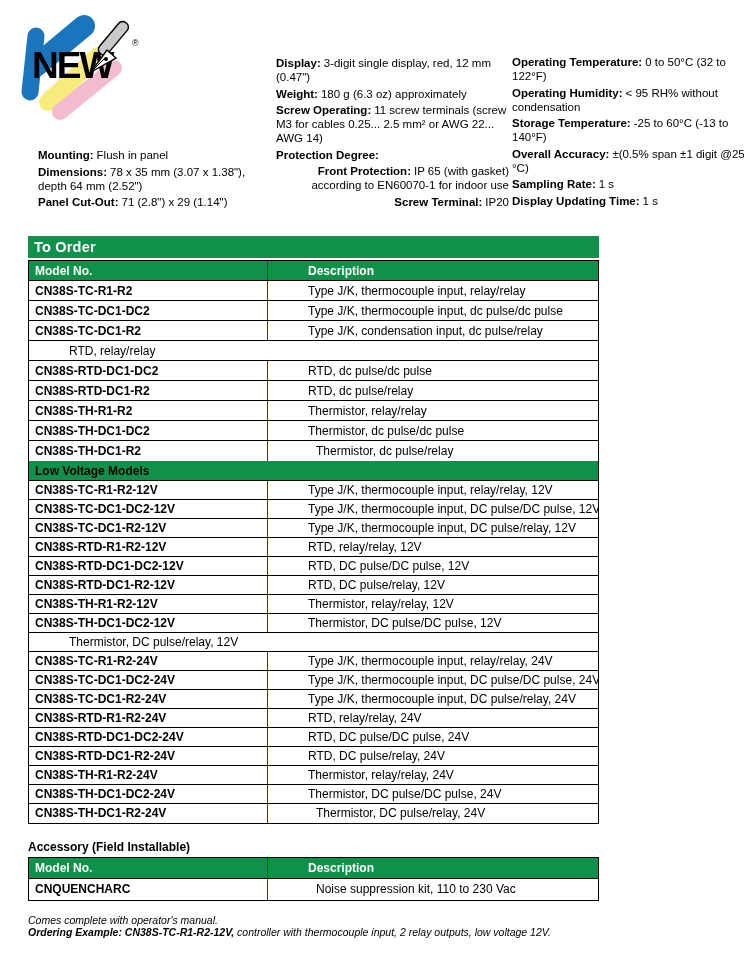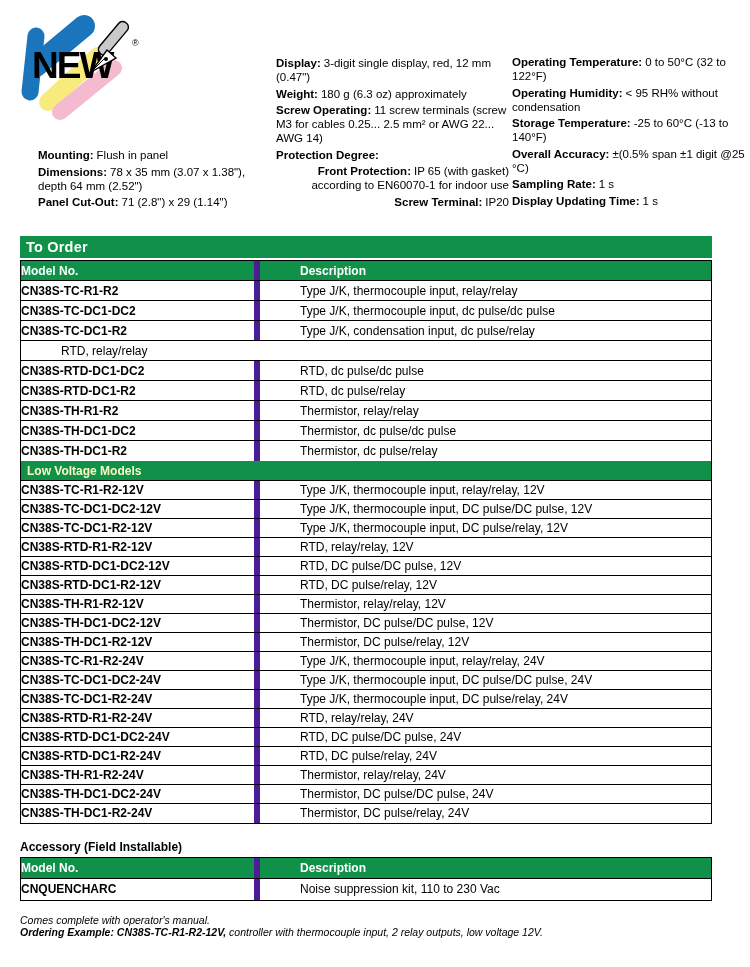--- a/index.html
+++ b/index.html
@@ -16,37 +16,37 @@
   .spec-middle { left:276px; top:56px;  width:233px; }
   .spec-right  { left:512px; top:55px;  width:235px; }
   .spec-line { margin-bottom:2.5px; }
   .spec-line .lbl { font-weight:bold; margin-right:3px; }
   .spec-line.indent { padding-left:10px;text-align:right; }
 
   
   .logo { position:absolute; left:6px; top:4px; width:150px; height:118px; }
 
   
-  .main-content { position:absolute; left:20px; top:236px; width:692px; }
+  .main-content { position:absolute; left:28px; top:236px; width:571px; }
   .title-bar {
     background:var(--green); color:#fff; font-weight:bold; font-size:14.5px;
     height:22px; line-height:22px; padding-left:6px; letter-spacing:.2px;
   }
   .data-table { border:1px solid #000; margin-top:2px; }
   .trow { display:flex; height:20px; line-height:20px; border-bottom:1px solid #000; font-size:12px; }
-  .trow:last-child { border-bottom:none; }
+  .trow:last-child { border-bottom:none;gap:8px; }
   .cell-model {
-    width:239px; flex:none; border-right:6px solid #4c1d95;
-    font-weight:bold; overflow:hidden; white-space:nowrap;
+    width:239px; flex:none; border-right:1px solid #4c1d95;
+    padding-left:6px; font-weight:bold; overflow:hidden; white-space:nowrap;
   }
   .cell-desc { flex:1; padding-left:8px; overflow:hidden; white-space:nowrap;margin-left:32px; }
   .header-row { background:var(--green); color:#fff; font-weight:bold; height:20px; line-height:20px; }
   .header-row .cell-model { font-weight:bold; }
   .section-bar {
-    background:var(--green); color:#fef9c3; font-weight:bold; font-size:12px;
+    background:var(--green); color:#000000; font-weight:bold; font-size:12px;
     height:20px; line-height:20px; padding-left:6px; border-bottom:1px solid #000;
   }
   .lv-rows .trow { height:19px; line-height:19px; }
 
   
   .accessory-heading { font-weight:bold; font-size:12px; margin-top:16px; margin-bottom:3px; }
   .accessory-table .trow { height:21px; line-height:21px; }
 
   
   .notes { margin-top:13px; font-size:10.5px; font-style:italic; line-height:1.18; }
@@ -211,21 +211,20 @@
           <div class="cell-model">CN38S-TH-R1-R2-12V</div>
           <div class="cell-desc">Thermistor, relay/relay, 12V</div>
         </div>
 
         <div class="trow">
           <div class="cell-model">CN38S-TH-DC1-DC2-12V</div>
           <div class="cell-desc">Thermistor, DC pulse/DC pulse, 12V</div>
         </div>
 
         <div class="trow">
-          <div class="cell-model">CN38S-TH-DC1-R2-12V</div>
           <div class="cell-desc">Thermistor, DC pulse/relay, 12V</div>
         </div>
 
         <div class="trow">
           <div class="cell-model">CN38S-TC-R1-R2-24V</div>
           <div class="cell-desc">Type J/K, thermocouple input, relay/relay, 24V</div>
         </div>
 
         <div class="trow">
           <div class="cell-model">CN38S-TC-DC1-DC2-24V</div>

